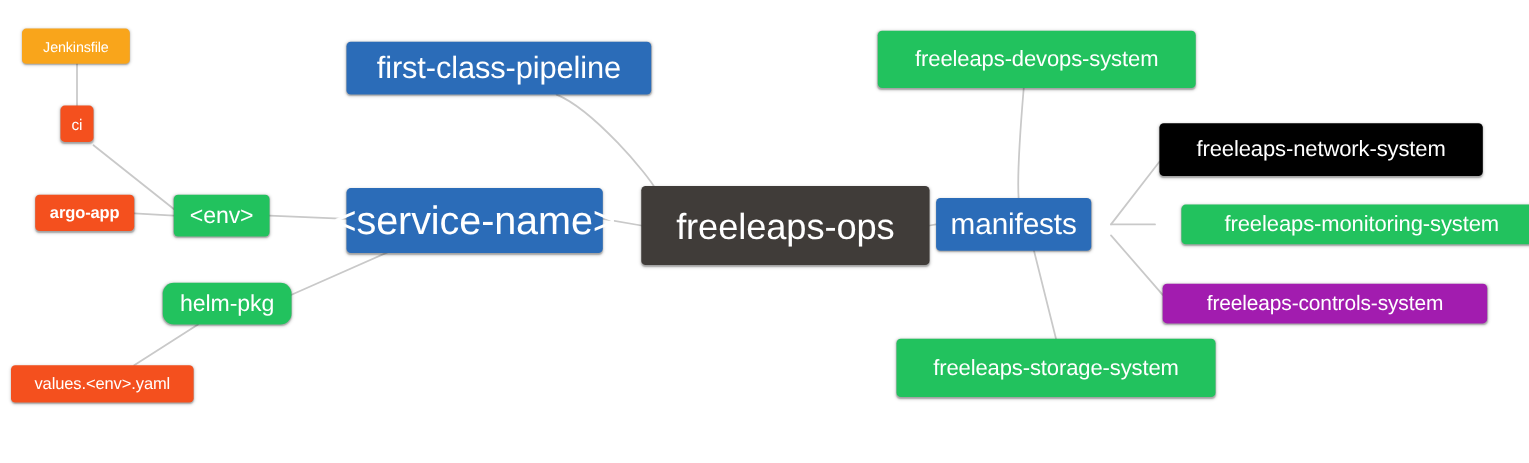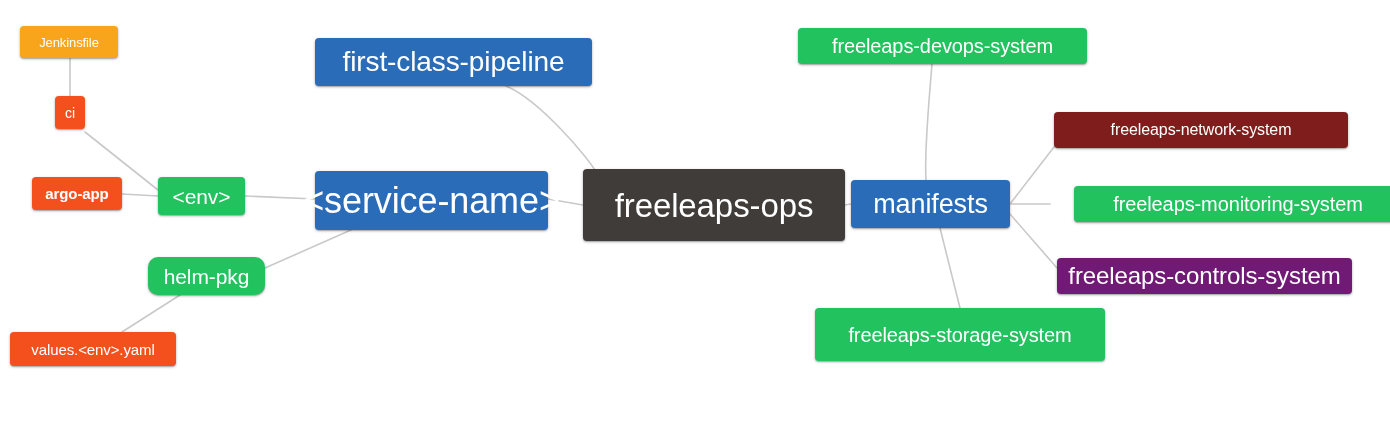--- a/index.html
+++ b/index.html
@@ -69,32 +69,32 @@
       </div>
       <div class="node" style="left: 315px; top: 38px; width: 277px; height: 48px; background: rgb(43, 108, 184); font-size: 28px;">
         <span>first-class-pipeline</span>
       </div>
       <div class="node" style="left: 315px; top: 171px; width: 233px; height: 59px; background: rgb(43, 108, 184); font-size: 36px;">
         <span>&lt;service-name&gt;</span>
       </div>
       <div class="node" style="left: 583px; top: 169px; width: 262px; height: 72px; background: rgb(64, 60, 57); font-size: 33px;">
         <span>freeleaps-ops</span>
       </div>
-      <div class="node" style="left: 851px; top: 180px; width: 159px; height: 48px; background: rgb(43, 108, 184); font-size: 27px;">
+      <div class="node" style="left: 851px; top: 180px; width: 141px; height: 48px; background: rgb(43, 108, 184); font-size: 27px;">
         <span>manifests</span>
       </div>
-      <div class="node" style="left: 798px; top: 28px; width: 289px; height: 36px; background: rgb(34, 194, 94); font-size: 20px;">
+      <div class="node" style="left: 798px; top: 28px; width: 289px; height: 52px; background: rgb(34, 194, 94); font-size: 20px;">
         <span>freeleaps-devops-system</span>
       </div>
-      <div class="node" style="left: 1054px; top: 112px; width: 294px; height: 36px; background: #7f1d1d; font-size: 16px;">
+      <div class="node" style="left: 1054px; top: 112px; width: 294px; height: 48px; background: #000000; font-size: 20px;">
         <span>freeleaps-network-system</span>
       </div>
       <div class="node" style="left: 1050px; top: 186px; width: 328px; height: 36px; background: rgb(34, 194, 94); font-size: 20px; margin-left: 24px;">
         <span>freeleaps-monitoring-system</span>
       </div>
-      <div class="node" style="left: 1057px; top: 258px; width: 295px; height: 36px; background: #701a75; font-size: 24px;">
+      <div class="node" style="left: 1057px; top: 258px; width: 295px; height: 36px; background: #a21caf; font-size: 19px;">
         <span>freeleaps-controls-system</span>
       </div>
       <div class="node" style="left: 815px; top: 308px; width: 290px; height: 53px; background: rgb(34, 194, 94); font-size: 20px;">
         <span>freeleaps-storage-system</span>
       </div>
     </div>
 </div>
 
 </body></html>

